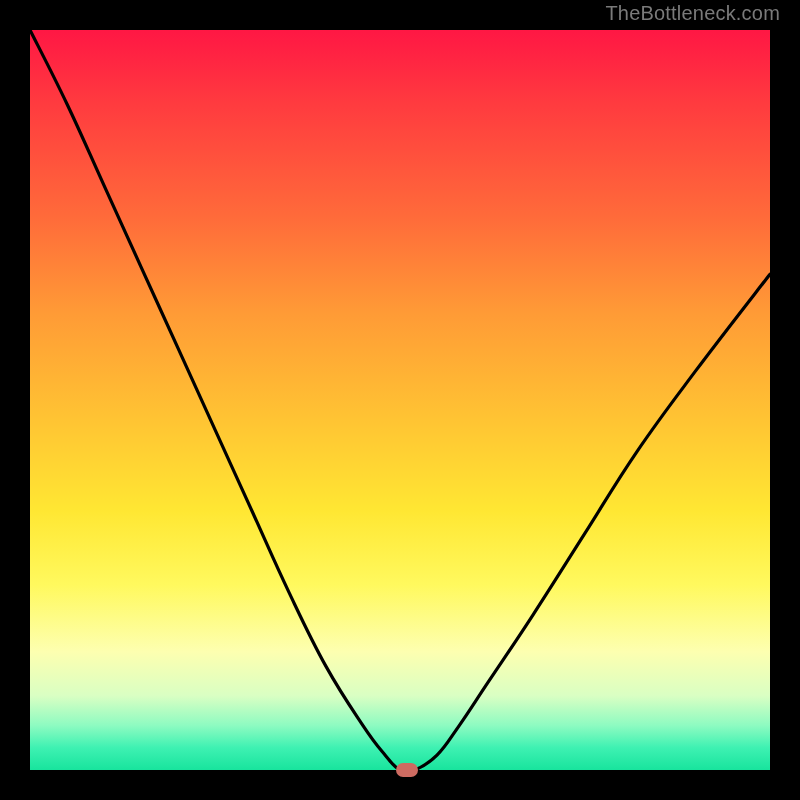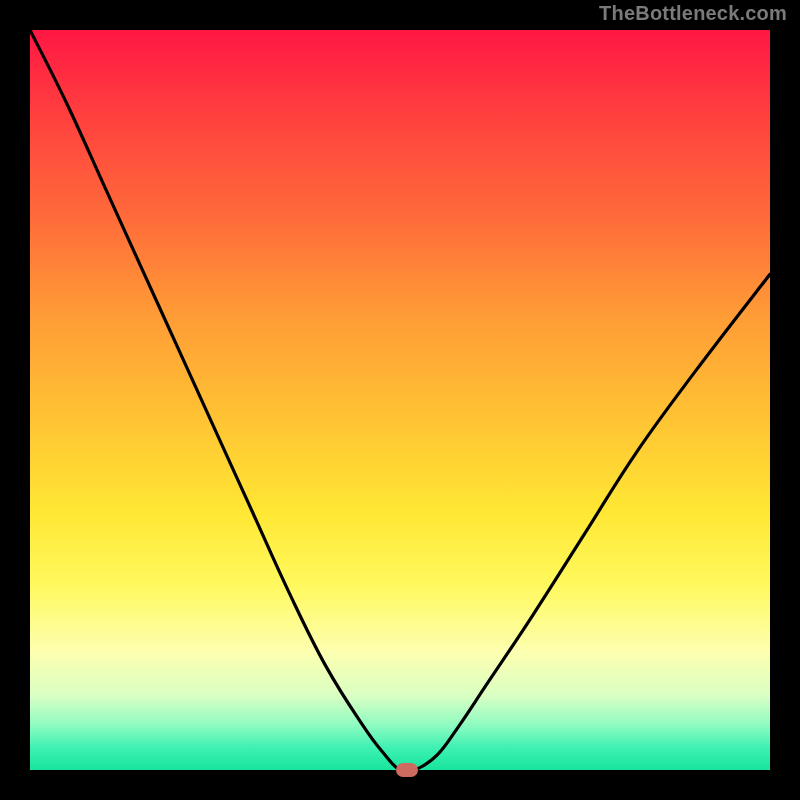--- a/index.html
+++ b/index.html
@@ -13,24 +13,24 @@
   }
   .frame {
     position: relative;
     width: 800px;
     height: 800px;
     background: #000;
   }
   .watermark {
     position: absolute;
     top: 2px;
-    right: 13px;
+    right: 20px;
     color: #7a7a7a;
     font-size: 20px;
-    font-weight: 700;
+    font-weight: 400;
     letter-spacing: 0.2px;
     z-index: 5;
   }
   .plot-area {
     position: absolute;
     left: 30px;
     top: 30px;
     width: 740px;
     height: 740px;
     

